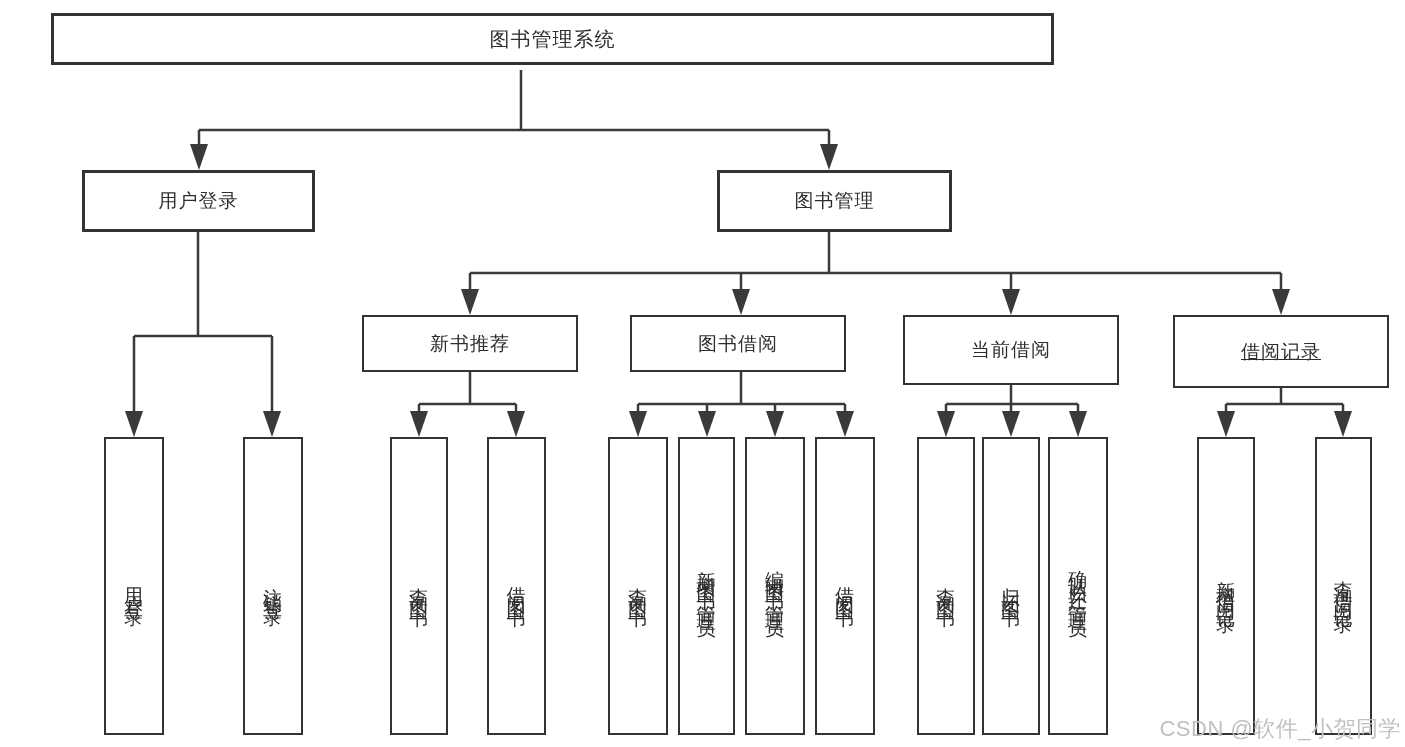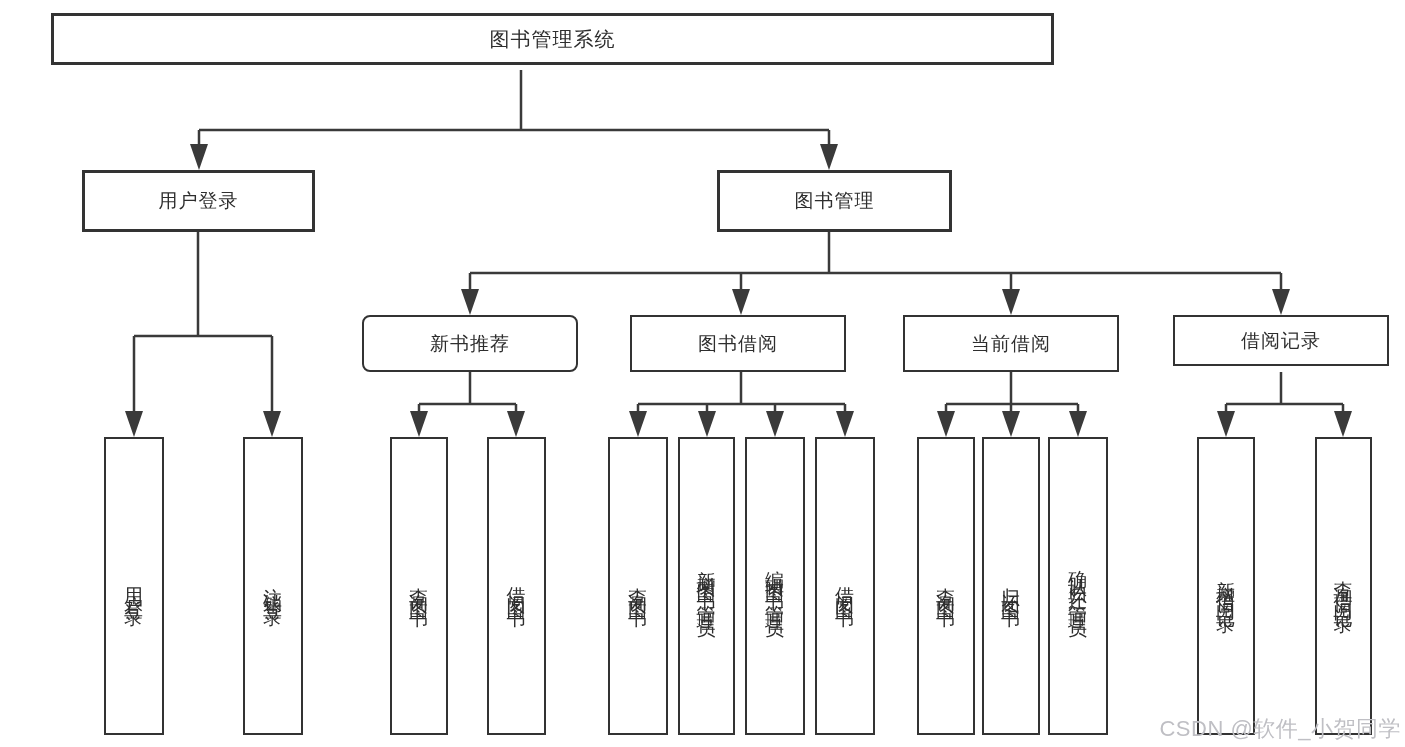--- a/index.html
+++ b/index.html
@@ -102,30 +102,30 @@
     <span>图书管理系统</span>
   </div>
 
   <div class="node heavy hnode" style="left:82px; top:170px; width:233px; height:62px;">
     <span>用户登录</span>
   </div>
   <div class="node heavy hnode" style="left:717px; top:170px; width:235px; height:62px;">
     <span>图书管理</span>
   </div>
 
-  <div class="node hnode" style="left:362px; top:315px; width:216px; height:57px;border-radius:8px;">
+  <div class="node hnode" style="left:362px; top:315px; width:216px; height:57px;">
     <span>新书推荐</span>
   </div>
   <div class="node hnode" style="left:630px; top:315px; width:216px; height:57px;">
     <span>图书借阅</span>
   </div>
-  <div class="node hnode" style="left:903px; top:315px; width:216px; height:57px;">
+  <div class="node hnode" style="left:903px; top:315px; width:216px; height:70px;">
     <span>当前借阅</span>
   </div>
-  <div class="node hnode" style="left:1173px; top:315px; width:216px; height:51px;">
+  <div class="node hnode" style="left:1173px; top:315px; width:216px; height:73px;text-decoration:underline;">
     <span>借阅记录</span>
   </div>
 
   <div class="node vnode" style="left:104px; top:437px; width:60px; height:298px;">
     <span class="vtext">用户登录</span>
   </div>
   <div class="node vnode" style="left:243px; top:437px; width:60px; height:298px;">
     <span class="vtext">注销登录</span>
   </div>
 

